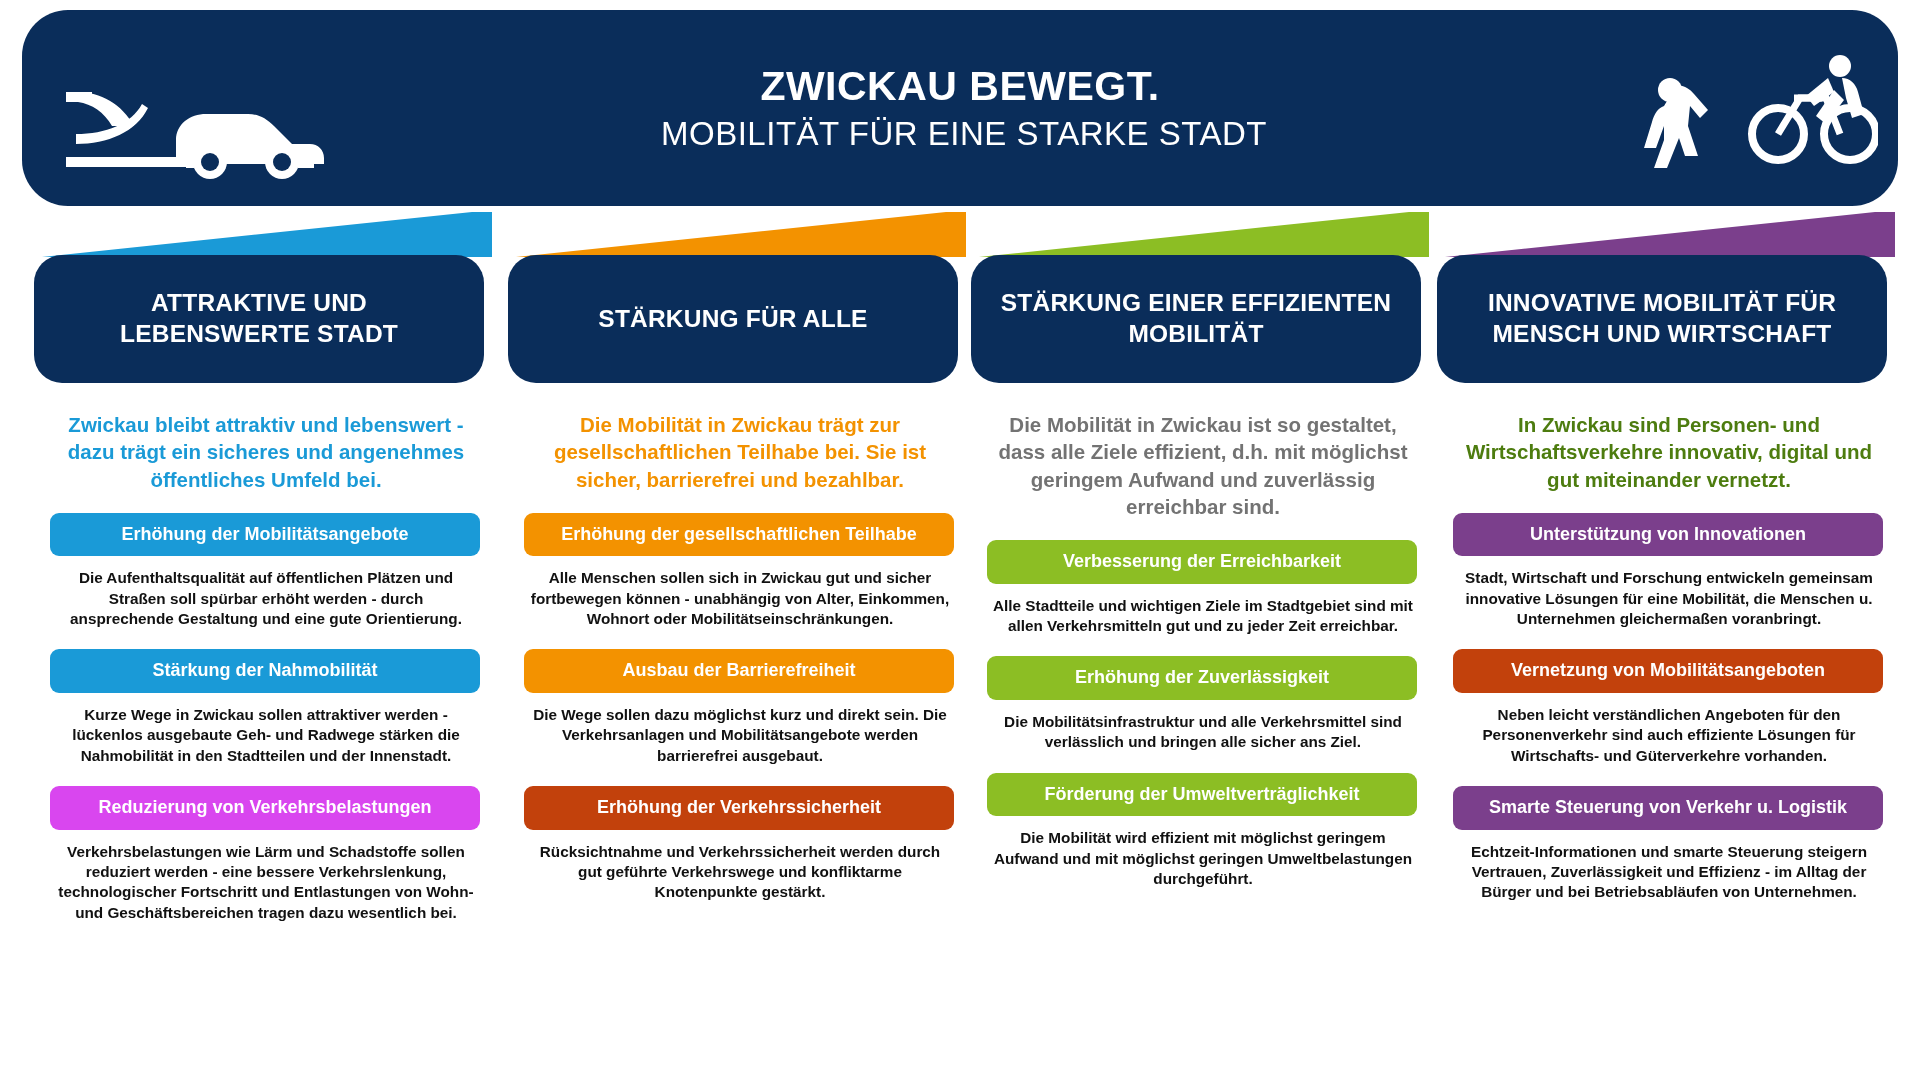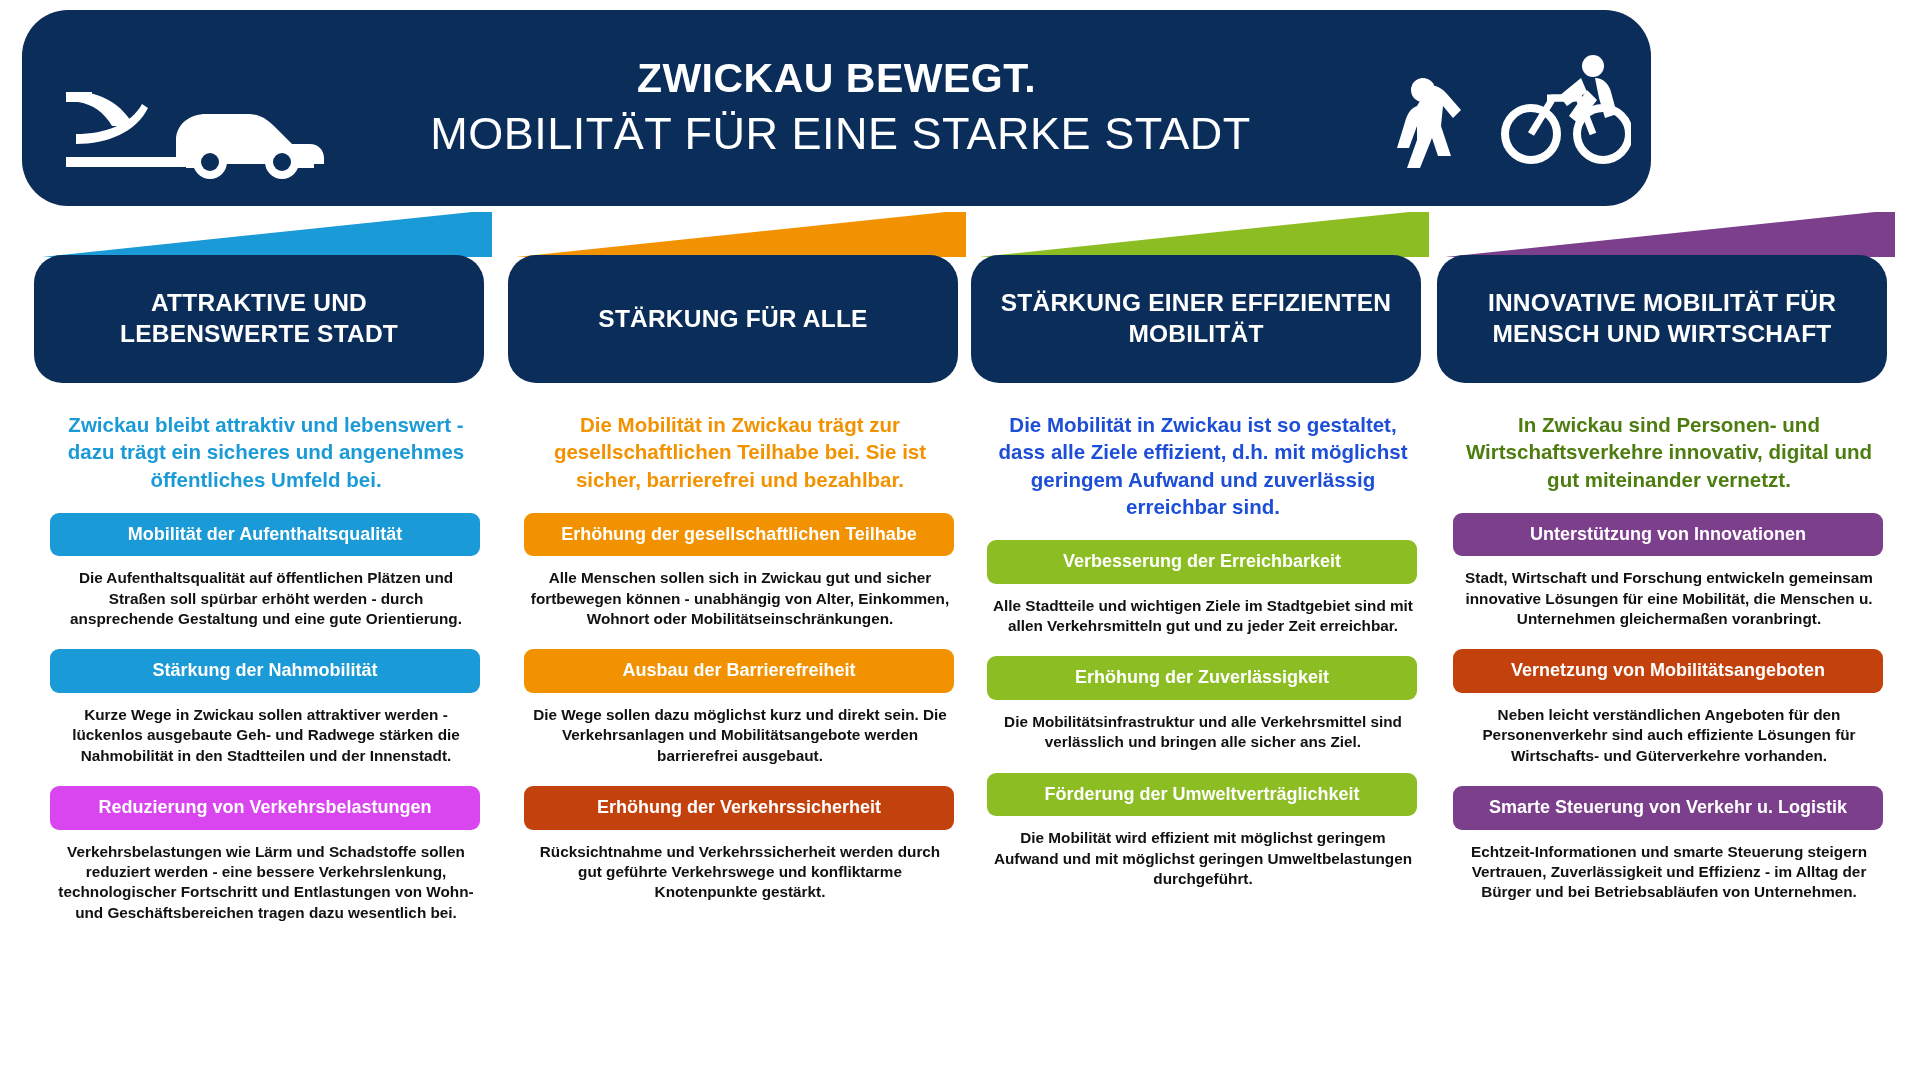--- a/index.html
+++ b/index.html
@@ -16,21 +16,21 @@
     width: 1920px;
     height: 1080px;
     background: #ffffff;
   }
 
   
   .header {
     position: absolute;
     left: 22px;
     top: 10px;
-    width: 1629px;
+    width: 1876px;
     height: 196px;
     background: #0a2d5a;
     border-radius: 46px;
     overflow: hidden;
   }
   .header-title-wrap {
     position: absolute;
     left: 0;
     top: 0;
     width: 100%;
@@ -42,21 +42,21 @@
     color: #ffffff;
     text-align: center;
   }
   .header-title {
     font-size: 41px;
     font-weight: bold;
     letter-spacing: 0.5px;
     line-height: 1.15;
   }
   .header-subtitle {
-    font-size: 45px;
+    font-size: 33px;
     font-weight: normal;
     letter-spacing: 0.5px;
     line-height: 1.2;
     margin-top: 4px;
     margin-left: 8px;
   }
   .header-icon-left {
     position: absolute;
     left: 36px;
     top: 52px;
@@ -207,21 +207,21 @@
         <div class="wedge">
           <svg width="450" height="45" viewBox="0 0 450 45" xmlns="http://www.w3.org/2000/svg">
             <path d="M0 45 L430 0 L450 0 L450 45 Z" fill="#1a9ad7"></path>
           </svg>
         </div>
         <div class="tab">
           <div class="tab-text">ATTRAKTIVE UND LEBENSWERTE STADT</div>
         </div>
         <div class="lead" style="color: rgb(26, 154, 215);">Zwickau bleibt attraktiv und lebenswert - dazu trägt ein sicheres und angenehmes öffentliches Umfeld bei.</div>
         <div class="goal-block">
-          <div class="pill" style="background: rgb(26, 154, 215);">Mobilität der Aufenthaltsqualität</div>
+          <div class="pill" style="background: rgb(26, 154, 215);">Erhöhung der Mobilitätsangebote</div>
           <div class="desc">Die Aufenthaltsqualität auf öffentlichen Plätzen und Straßen soll spürbar erhöht werden - durch ansprechende Gestaltung und eine gute Orientierung.</div>
         </div>
         <div class="goal-block">
           <div class="pill" style="background: rgb(26, 154, 215);">Stärkung der Nahmobilität</div>
           <div class="desc">Kurze Wege in Zwickau sollen attraktiver werden - lückenlos ausgebaute Geh- und Radwege stärken die Nahmobilität in den Stadtteilen und der Innenstadt.</div>
         </div>
         <div class="goal-block">
           <div class="pill" style="background: #d946ef;">Reduzierung von Verkehrsbelastungen</div>
           <div class="desc">Verkehrsbelastungen wie Lärm und Schadstoffe sollen reduziert werden - eine bessere Verkehrslenkung, technologischer Fortschritt und Entlastungen von Wohn- und Geschäftsbereichen tragen dazu wesentlich bei.</div>
         </div>
@@ -251,21 +251,21 @@
       </div>
       <div class="col col-2">
         <div class="wedge">
           <svg width="450" height="45" viewBox="0 0 450 45" xmlns="http://www.w3.org/2000/svg">
             <path d="M0 45 L430 0 L450 0 L450 45 Z" fill="#8cbe24"></path>
           </svg>
         </div>
         <div class="tab">
           <div class="tab-text">STÄRKUNG EINER EFFIZIENTEN MOBILITÄT</div>
         </div>
-        <div class="lead" style="color: #1d4ed8;">Die Mobilität in Zwickau ist so gestaltet, dass alle Ziele effizient, d.h. mit möglichst geringem Aufwand und zuverlässig erreichbar sind.</div>
+        <div class="lead" style="color: #737373;">Die Mobilität in Zwickau ist so gestaltet, dass alle Ziele effizient, d.h. mit möglichst geringem Aufwand und zuverlässig erreichbar sind.</div>
         <div class="goal-block">
           <div class="pill" style="background: rgb(140, 190, 36);">Verbesserung der Erreichbarkeit</div>
           <div class="desc">Alle Stadtteile und wichtigen Ziele im Stadtgebiet sind mit allen Verkehrsmitteln gut und zu jeder Zeit erreichbar.</div>
         </div>
         <div class="goal-block">
           <div class="pill" style="background: rgb(140, 190, 36);">Erhöhung der Zuverlässigkeit</div>
           <div class="desc">Die Mobilitätsinfrastruktur und alle Verkehrsmittel sind verlässlich und bringen alle sicher ans Ziel.</div>
         </div>
         <div class="goal-block">
           <div class="pill" style="background: rgb(140, 190, 36);">Förderung der Umweltverträglichkeit</div>

